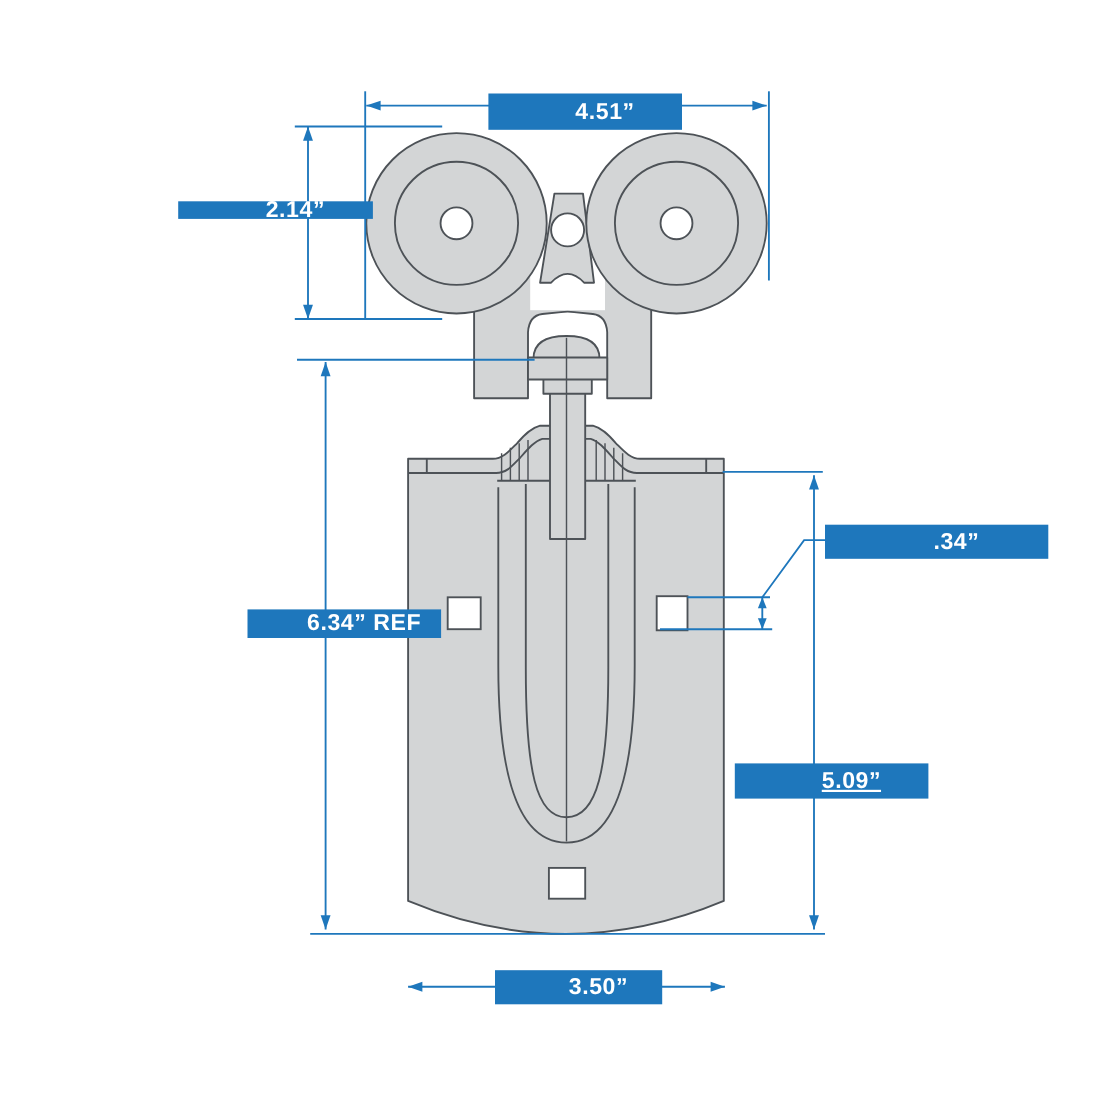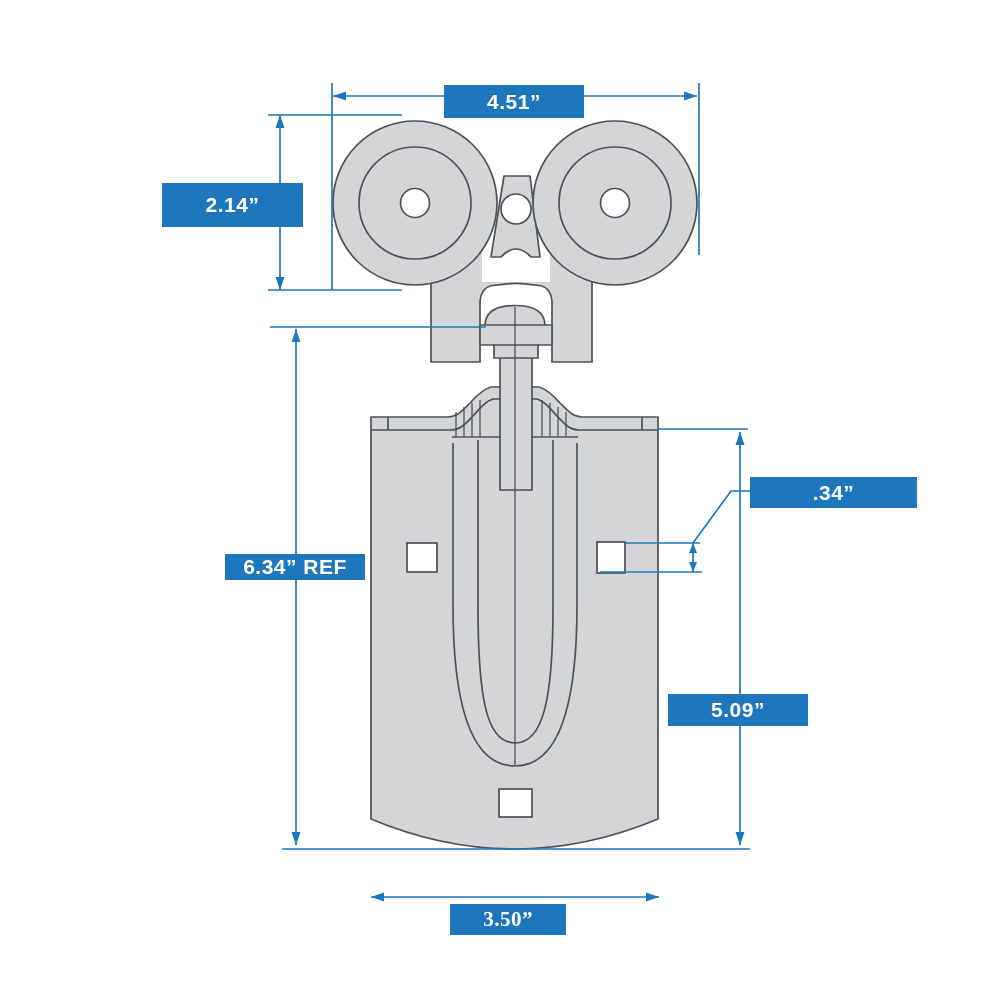--- a/index.html
+++ b/index.html
@@ -8,21 +8,21 @@
   svg{position:absolute;left:0;top:0;}
   .part{fill:var(--part-fill);stroke:var(--part-outline);stroke-width:1.7;stroke-linejoin:round;}
   .part-line{fill:none;stroke:var(--part-outline);stroke-width:1.7;stroke-linejoin:round;stroke-linecap:butt;}
   .part-thin{fill:none;stroke:var(--part-outline);stroke-width:1.3;}
   .part-hole{fill:#ffffff;stroke:var(--part-outline);stroke-width:1.7;}
   .part-white{fill:#ffffff;stroke:none;}
   .dim{fill:none;stroke:var(--accent-blue);stroke-width:1.7;}
   .dim-arrow{fill:var(--accent-blue);stroke:none;}
   .dim-label{position:absolute;display:flex;align-items:center;justify-content:center;
              background:var(--accent-blue);color:var(--label-text);
-             font-weight:bold;font-size:21px;letter-spacing:.5px;z-index:5;}
+             font-weight:bold;font-size:21px;letter-spacing:.5px;z-index:5;padding-left:36px;}
 </style>
 </head>
 <body>
 
 <div id="stage">
 
   <svg width="1000" height="1000" viewBox="0 0 1000 1000">
 
     <g>
       <path class="part" d="M371,417 H448 C457,417 463,410 470,403 C477,395 483,389 491,387
@@ -99,18 +99,18 @@
       <polygon class="dim-arrow" points="740,432 735.5,445 744.5,445"></polygon>
       <polygon class="dim-arrow" points="740,845 735.5,832 744.5,832"></polygon>
       <polygon class="dim-arrow" points="693,543 689,553 697,553"></polygon>
       <polygon class="dim-arrow" points="693,572 689,562 697,562"></polygon>
       <polygon class="dim-arrow" points="371,897 384,892.5 384,901.5"></polygon>
       <polygon class="dim-arrow" points="659,897 646,892.5 646,901.5"></polygon>
     </g>
   </svg>
 
   <div class="dim-label" style="left:444px;top:85px;width:140px;height:33px;">4.51”</div>
-  <div class="dim-label" style="left:162px;top:183px;width:141px;height:44px;">2.14”</div>
+  <div class="dim-label" style="left:162px;top:183px;width:141px;height:16px;">2.14”</div>
   <div class="dim-label" style="left:225px;top:554px;width:140px;height:26px;">6.34” REF</div>
   <div class="dim-label" style="left:750px;top:477px;width:167px;height:31px;">.34”</div>
-  <div class="dim-label" style="left:668px;top:694px;width:140px;height:32px;">5.09”</div>
-  <div class="dim-label" style="left:450px;top:904px;width:116px;height:31px;font-family:Liberation Serif, serif;">3.50”</div>
+  <div class="dim-label" style="left:668px;top:694px;width:140px;height:32px;text-decoration:underline;">5.09”</div>
+  <div class="dim-label" style="left:450px;top:882px;width:116px;height:31px;">3.50”</div>
 </div>
 
 </body></html>

